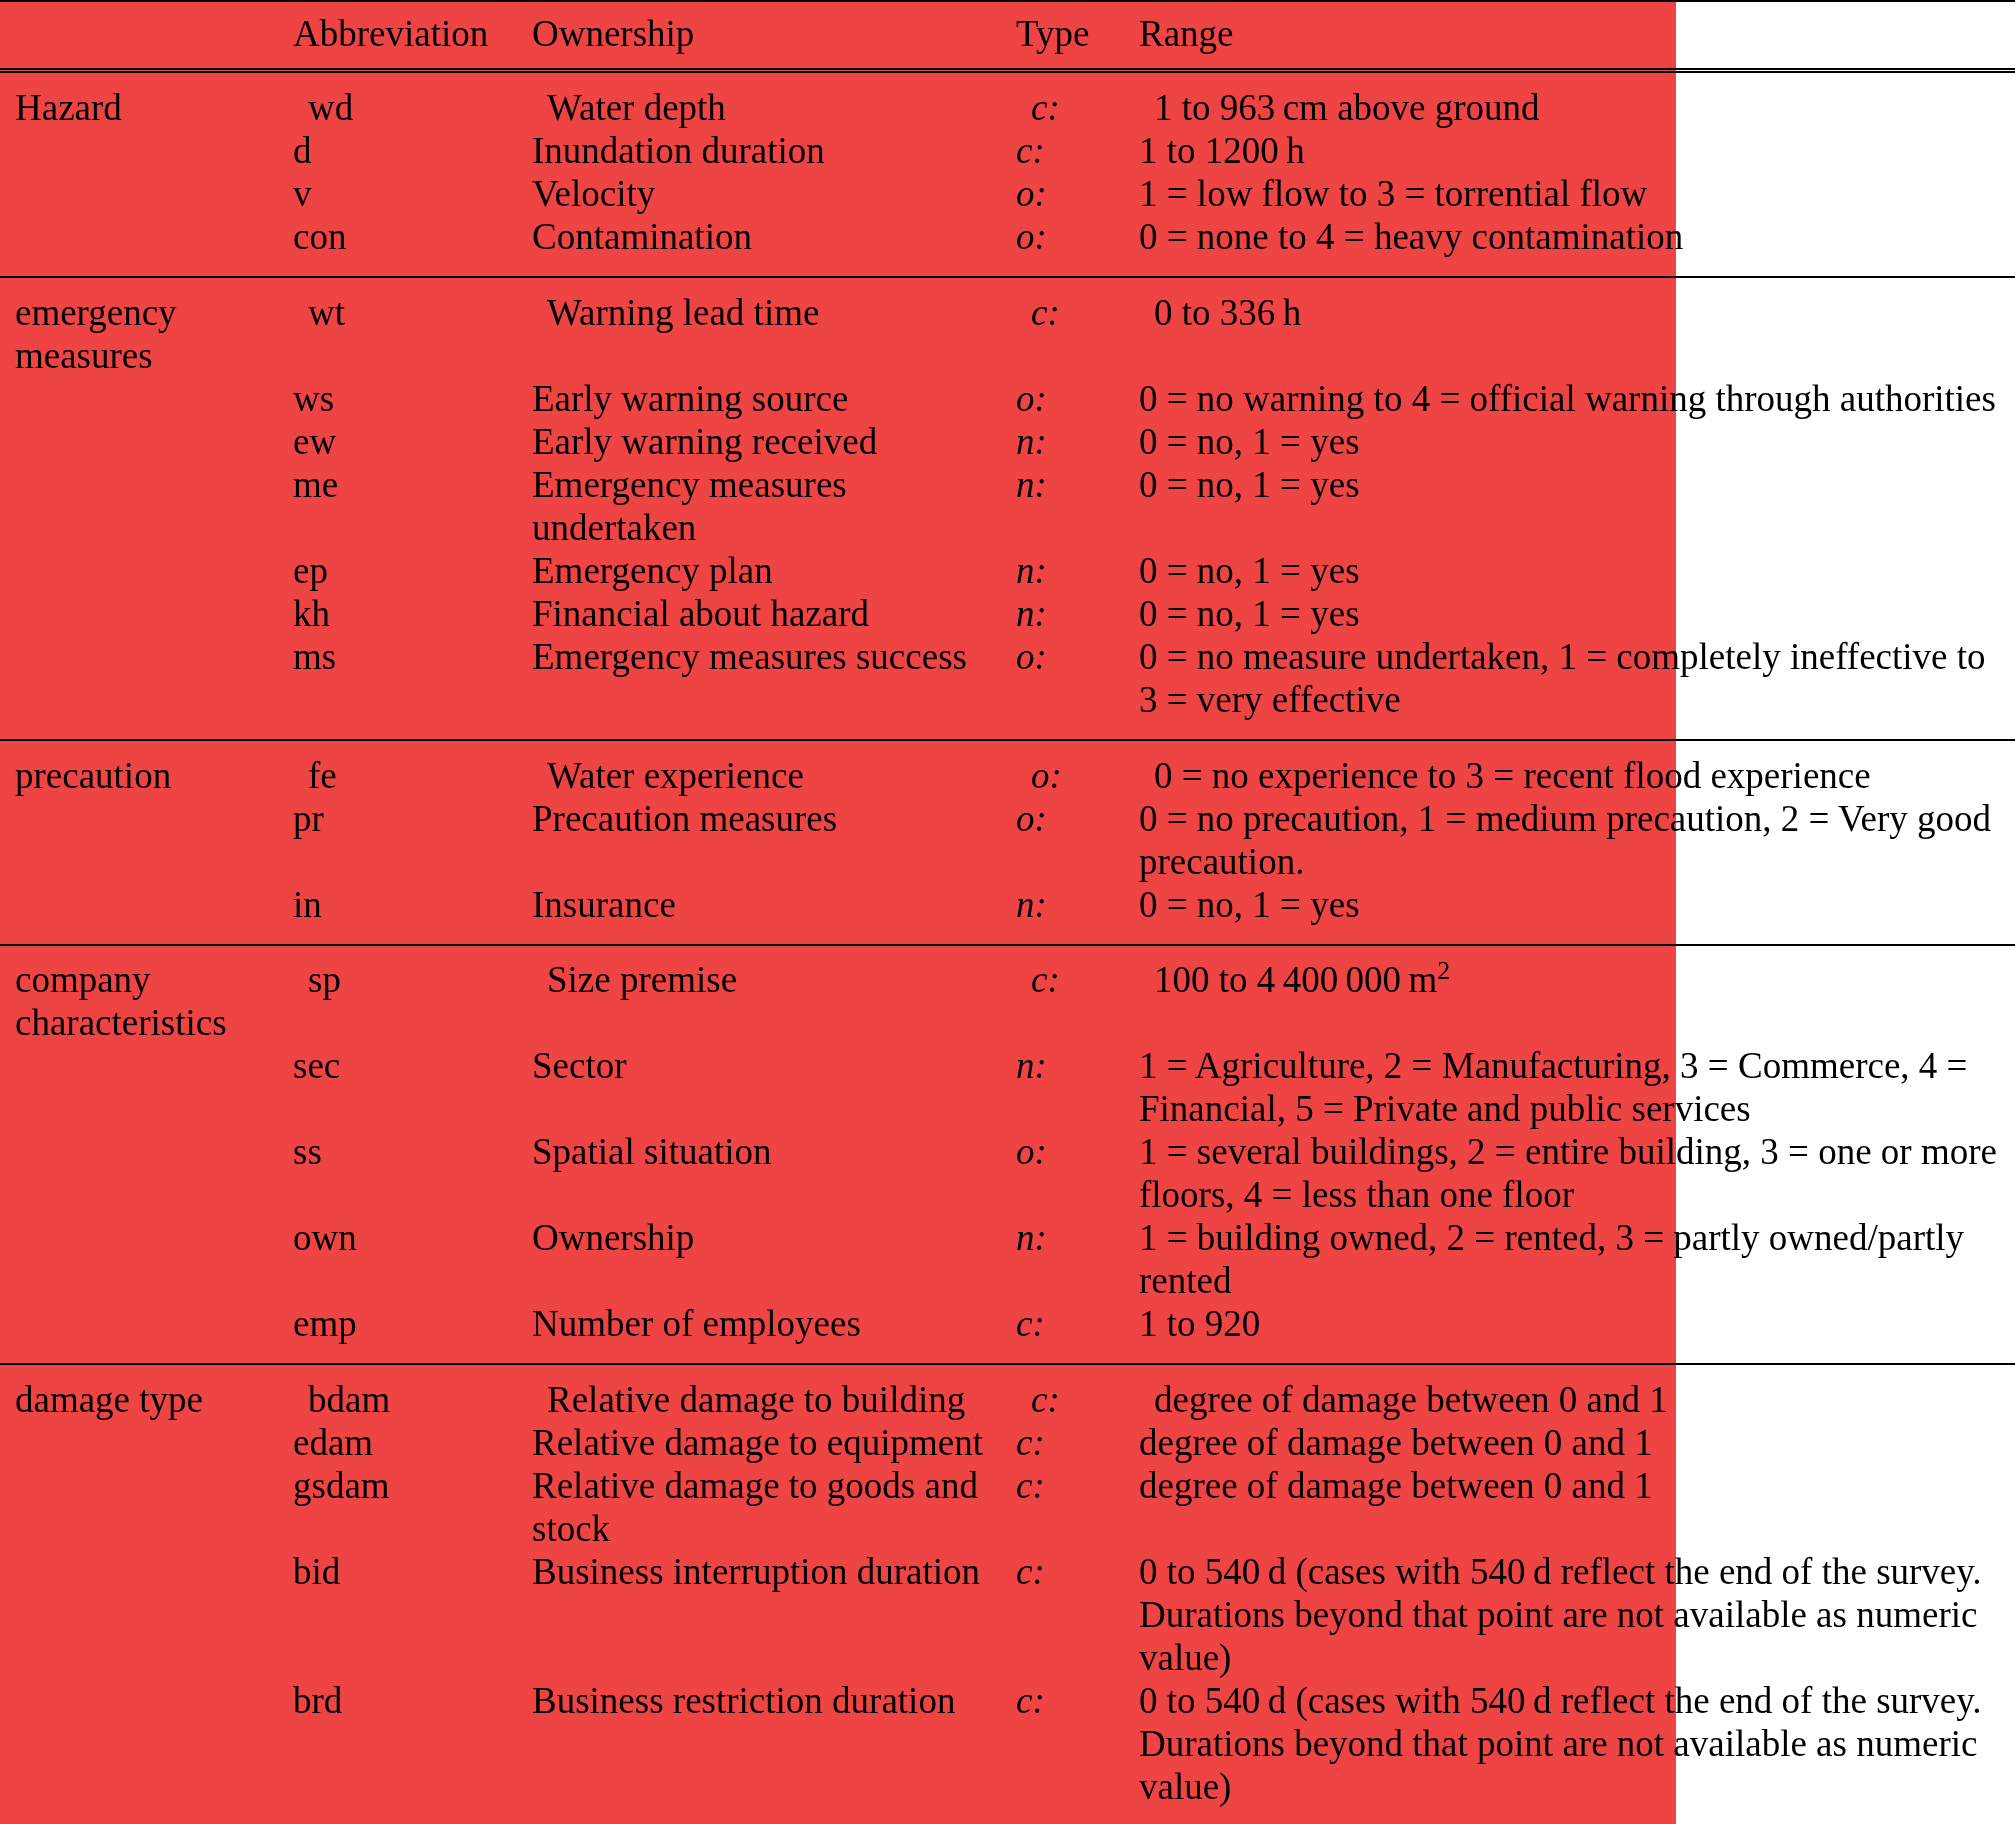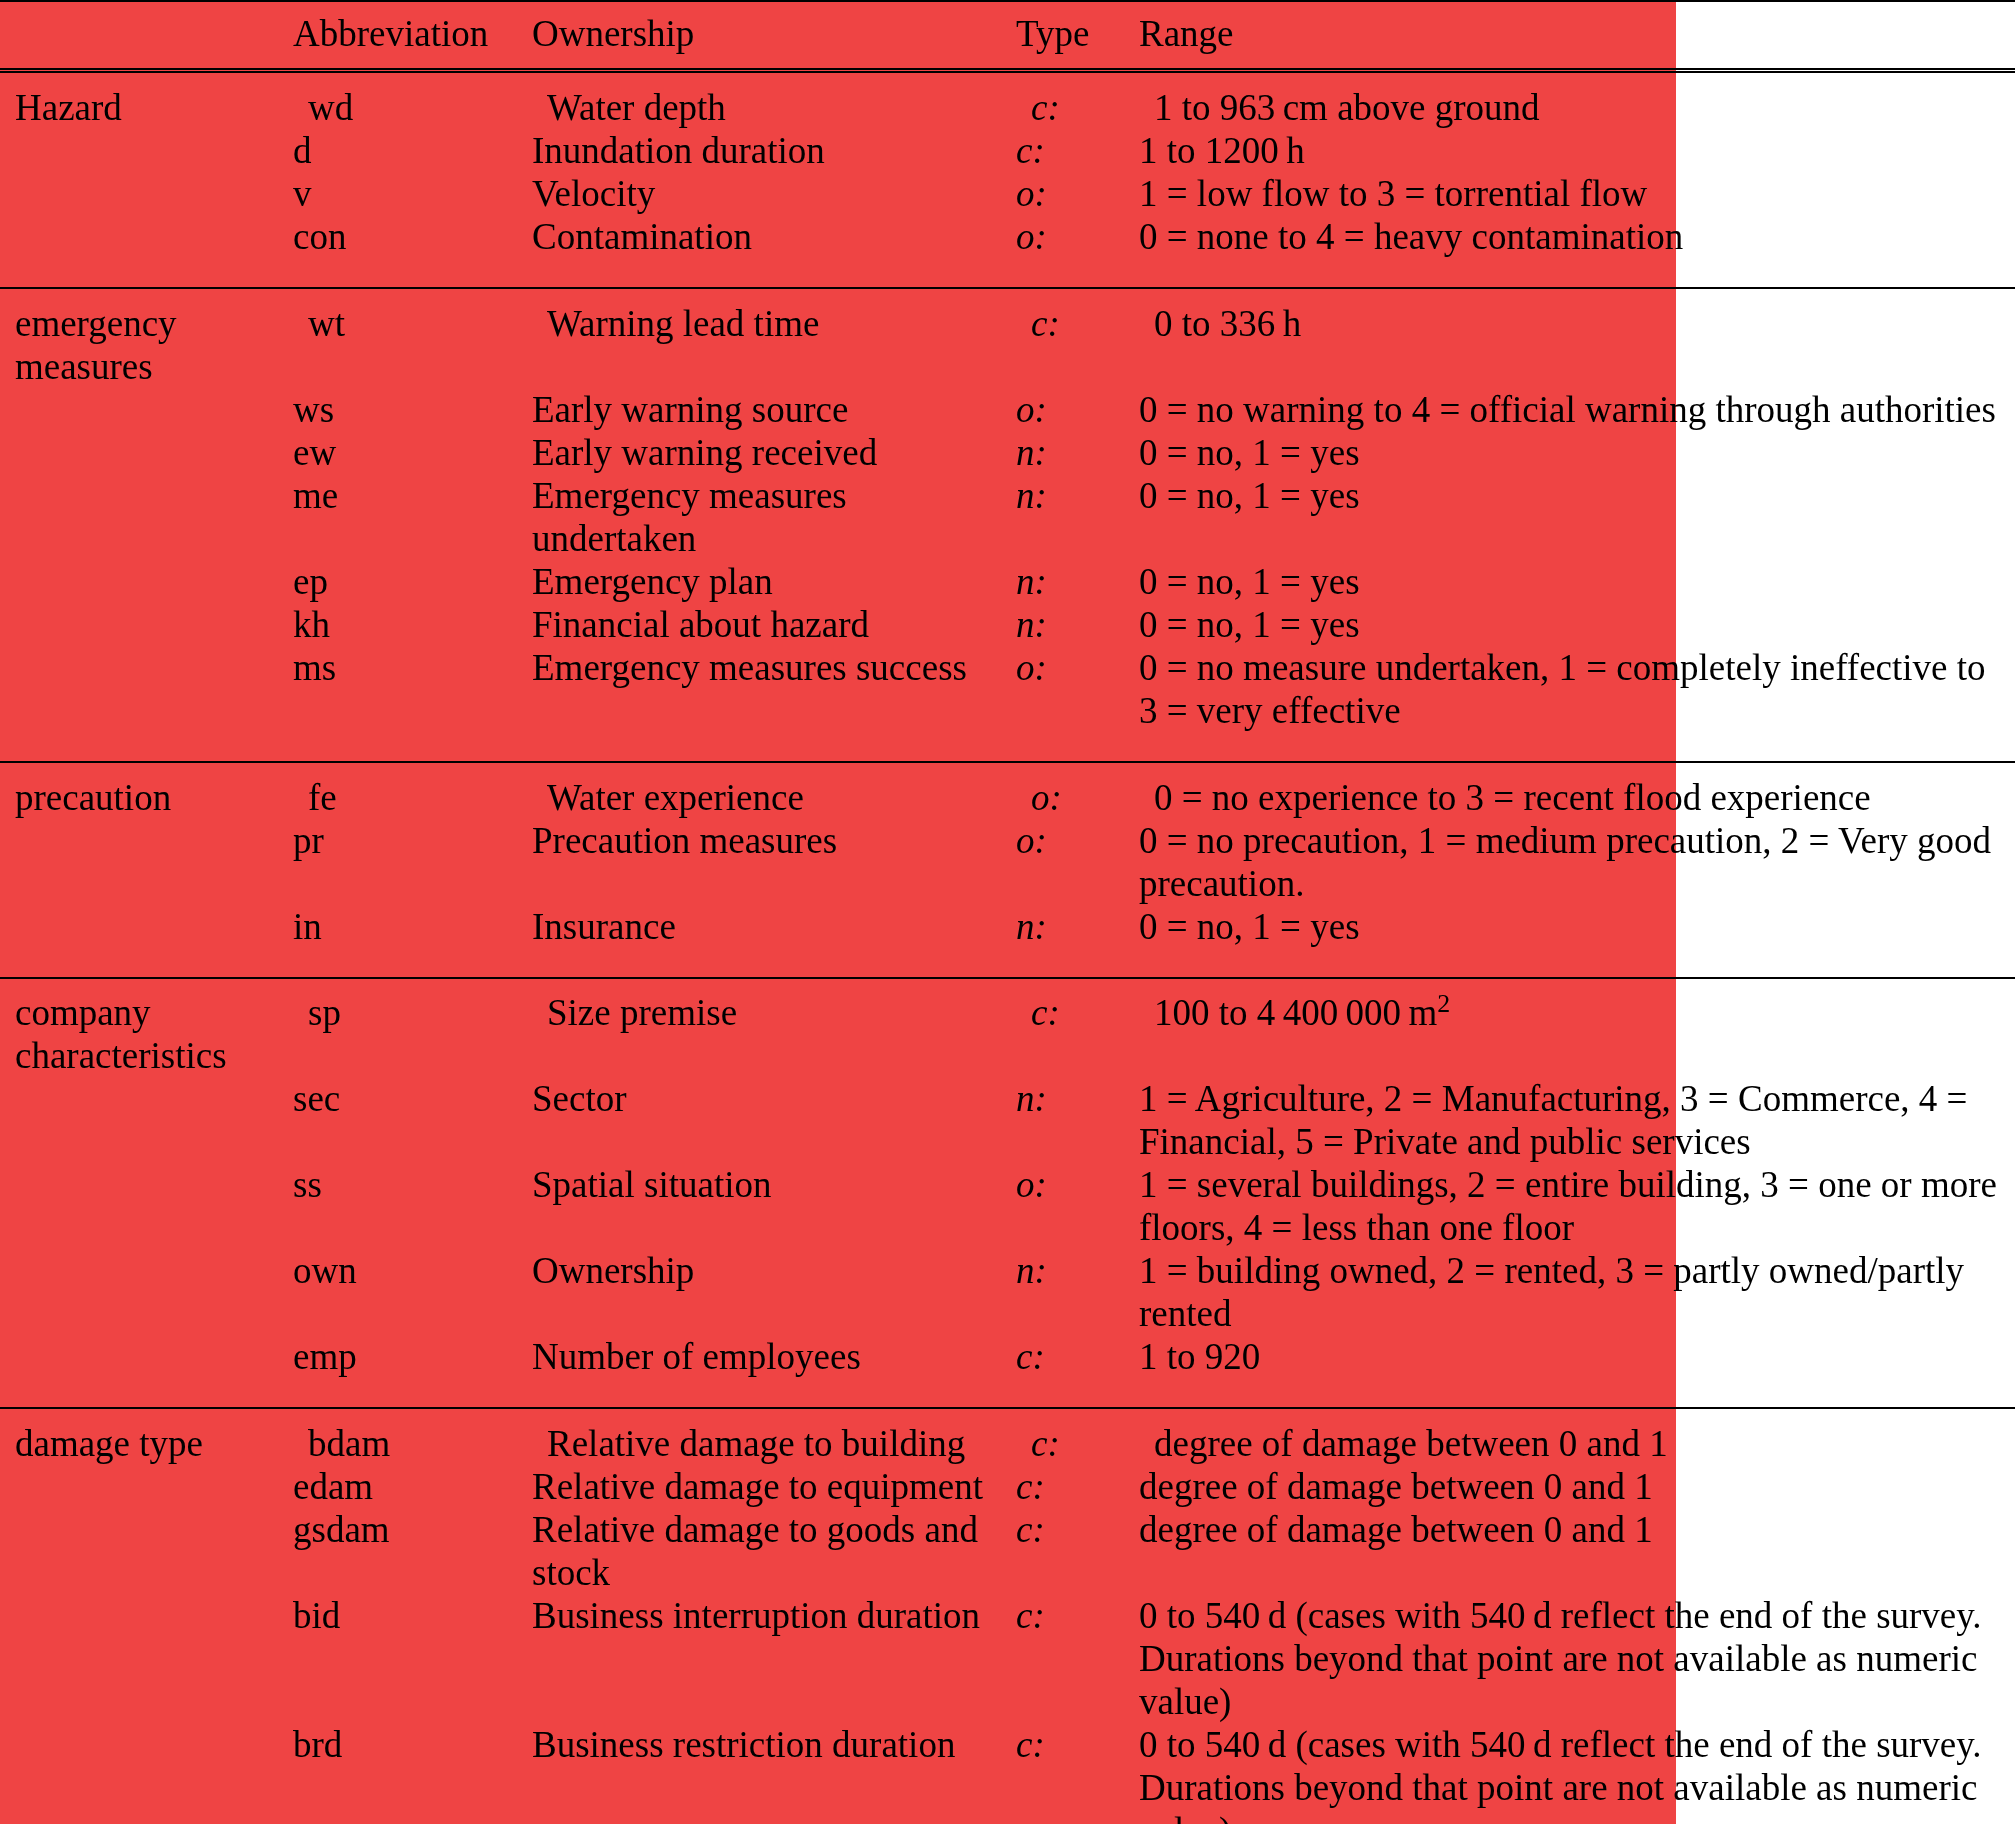--- a/index.html
+++ b/index.html
@@ -38,21 +38,21 @@
   th:first-child, td:first-child { padding-left: 21.5px; }
 
   thead th {
     padding-top: 9.8px;
     padding-bottom: 13.7px;
     border-bottom: 5.9px double #000000;
   }
   tbody { border-top: 2px solid #000000; }
   tbody.first { border-top: none; }
   tbody tr:first-child > td { padding-top: 12.7px; padding-left: 15px; }
-  tbody tr:last-child  > td { padding-bottom: 29px; }
+  tbody tr:last-child  > td { padding-bottom: 18px; }
 
   td.type { font-style: italic; }
   td.rng  { padding-right: 9.8px; }
   td.var  { padding-right: 5.9px; }
   sup.unit {
     font-size: 70%;
     line-height: 0;
     vertical-align: super;
   }
 </style>

